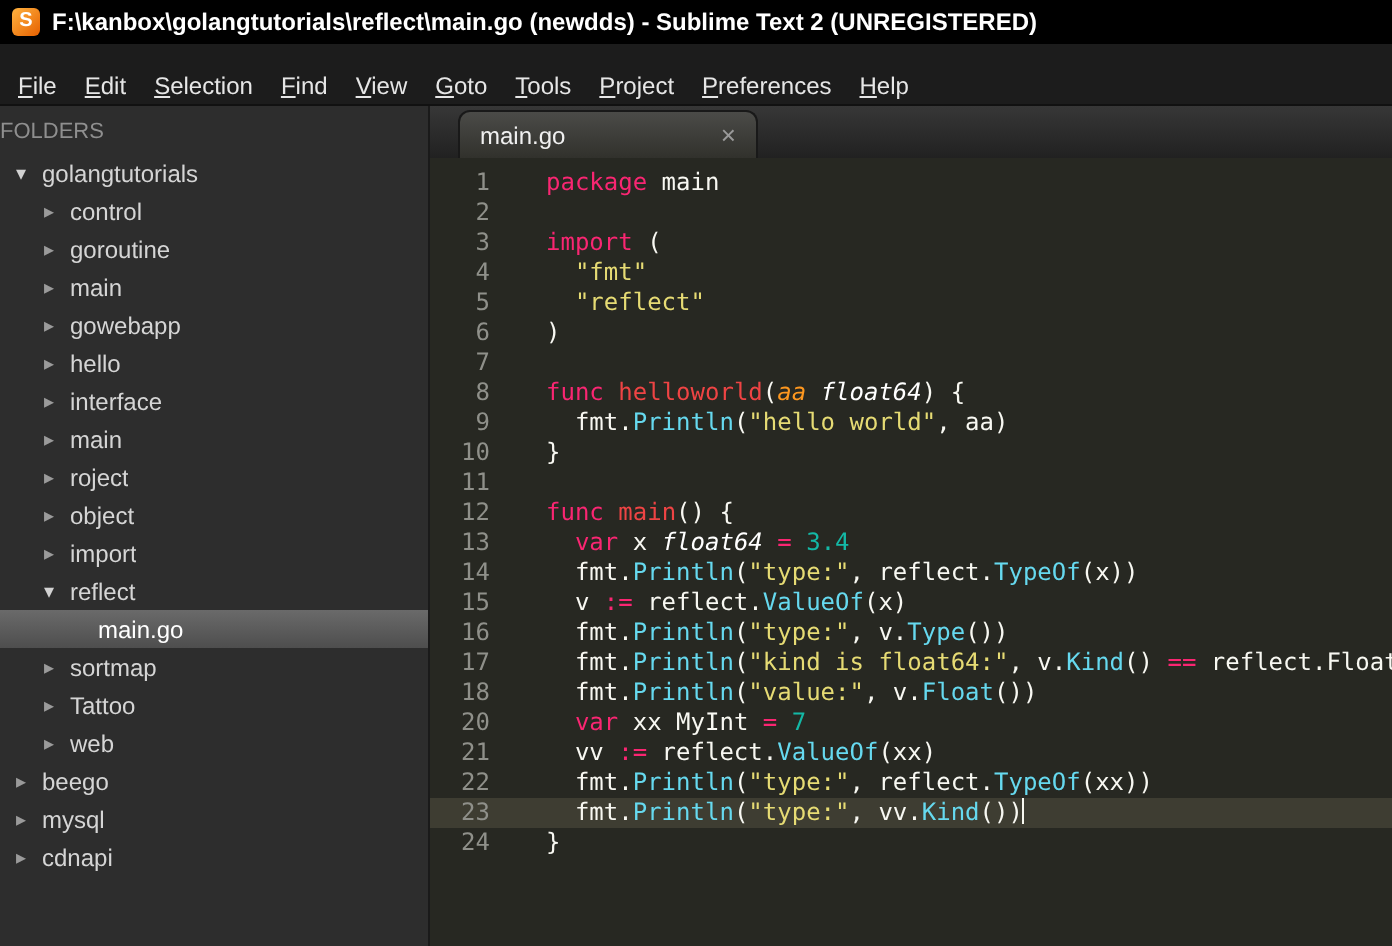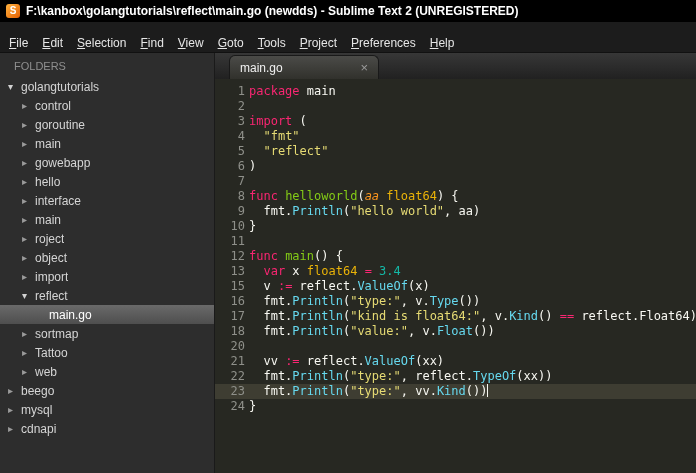--- a/index.html
+++ b/index.html
@@ -23,21 +23,21 @@
              border-bottom:1px solid #111; }
   .menu-item { padding:2px 7px; cursor:default;margin-top:12px; }
   .menu-item .mn { text-decoration:underline; }
 
   
   .main { flex:1; display:flex; min-height:0; }
 
   
   .sidebar { flex:0 0 215px; width:215px; background:#2d2d2d; color:#d5d5d5;
              font-size:12px; overflow:hidden; border-right:1px solid #1a1a1a; }
-  .folders-header { color:#8f8f8f; font-size:11px; padding:7px 14px 5px; }
+  .folders-header { color:#8f8f8f; font-size:11px; padding:7px 0 5px; }
   .tree-row { height:19px; display:flex; align-items:center; white-space:nowrap; }
   .tree-row.selected { background:linear-gradient(#6a6a6a,#4e4e4e); color:#ffffff; }
   .arrow { flex:0 0 13px; width:13px; color:#9a9a9a; font-size:10px; text-align:left; }
   .arrow.open { color:#d2d2d2; }
   .tree-label { overflow:hidden; text-overflow:ellipsis; }
 
   
   .editor-col { flex:1; min-width:0; display:flex; flex-direction:column; background:#272822; }
   .tabbar { flex:0 0 26px; background:linear-gradient(#373737,#212121);
             display:flex; align-items:flex-end; padding-left:14px; }
@@ -46,30 +46,30 @@
          display:flex; align-items:center; justify-content:space-between;
          padding:0 10px; color:#f0f0f0; font-size:12px; }
   .tab-close { color:#9a9a9a; font-size:13px; line-height:13px; }
 
   
   .code { flex:1; padding-top:5px; font-family:"DejaVu Sans Mono", monospace;
           font-size:12px; overflow:hidden; }
   .code-line { height:15px; line-height:15px; white-space:pre; display:flex; }
   .code-line.current { background:#3E3D32; }
   .ln { flex:0 0 30px; width:30px; text-align:right; color:#8F908A; }
-  .lc { margin-left:4px; color:#F8F8F2; }
+  .lc { margin-left:28px; color:#F8F8F2; }
 
   .tk-fg    { color:#F8F8F2; }
   .tk-kw    { color:#F92672; }
   .tk-str   { color:#E6DB74; }
   .tk-fn    { color:#66D9EF; }
-  .tk-typ   { color:#eab308; }
+  .tk-typ   { color:#ffffff; font-style:italic; }
   .tk-num   { color:#14b8a6;text-align:right; }
   .tk-param { color:#FD971F; font-style:italic; }
-  .tk-def   { color:#84cc16; }
+  .tk-def   { color:#ef4444; }
 
   .caret { display:inline-block; width:1px; height:13px; background:#F8F8F0;
            vertical-align:-2px; }
 </style>
 </head>
 <body>
 
 <div class="window">
 
   <div class="titlebar">
@@ -188,25 +188,26 @@
           <div class="code-line"><span class="ln">4</span><span class="lc"><span class="tk-fg">  </span><span class="tk-str">"fmt"</span></span></div>
           <div class="code-line"><span class="ln">5</span><span class="lc"><span class="tk-fg">  </span><span class="tk-str">"reflect"</span></span></div>
           <div class="code-line"><span class="ln">6</span><span class="lc"><span class="tk-fg">)</span></span></div>
           <div class="code-line"><span class="ln">7</span><span class="lc"></span></div>
           <div class="code-line"><span class="ln">8</span><span class="lc"><span class="tk-kw">func</span><span class="tk-fg"> </span><span class="tk-def">helloworld</span><span class="tk-fg">(</span><span class="tk-param">aa</span><span class="tk-fg"> </span><span class="tk-typ">float64</span><span class="tk-fg">) {</span></span></div>
           <div class="code-line"><span class="ln">9</span><span class="lc"><span class="tk-fg">  fmt.</span><span class="tk-fn">Println</span><span class="tk-fg">(</span><span class="tk-str">"hello world"</span><span class="tk-fg">, aa)</span></span></div>
           <div class="code-line"><span class="ln">10</span><span class="lc"><span class="tk-fg">}</span></span></div>
           <div class="code-line"><span class="ln">11</span><span class="lc"></span></div>
           <div class="code-line"><span class="ln">12</span><span class="lc"><span class="tk-kw">func</span><span class="tk-fg"> </span><span class="tk-def">main</span><span class="tk-fg">() {</span></span></div>
           <div class="code-line"><span class="ln">13</span><span class="lc"><span class="tk-fg">  </span><span class="tk-kw">var</span><span class="tk-fg"> x </span><span class="tk-typ">float64</span><span class="tk-fg"> </span><span class="tk-kw">=</span><span class="tk-fg"> </span><span class="tk-num">3.4</span></span></div>
+          <div class="code-line"><span class="ln">14</span><span class="lc"><span class="tk-fg">  fmt.</span><span class="tk-fn">Println</span><span class="tk-fg">(</span><span class="tk-str">"type:"</span><span class="tk-fg">, reflect.</span><span class="tk-fn">TypeOf</span><span class="tk-fg">(x))</span></span></div>
           <div class="code-line"><span class="ln">15</span><span class="lc"><span class="tk-fg">  v </span><span class="tk-kw">:=</span><span class="tk-fg"> reflect.</span><span class="tk-fn">ValueOf</span><span class="tk-fg">(x)</span></span></div>
           <div class="code-line"><span class="ln">16</span><span class="lc"><span class="tk-fg">  fmt.</span><span class="tk-fn">Println</span><span class="tk-fg">(</span><span class="tk-str">"type:"</span><span class="tk-fg">, v.</span><span class="tk-fn">Type</span><span class="tk-fg">())</span></span></div>
           <div class="code-line"><span class="ln">17</span><span class="lc"><span class="tk-fg">  fmt.</span><span class="tk-fn">Println</span><span class="tk-fg">(</span><span class="tk-str">"kind is float64:"</span><span class="tk-fg">, v.</span><span class="tk-fn">Kind</span><span class="tk-fg">() </span><span class="tk-kw">==</span><span class="tk-fg"> reflect.Float64)</span></span></div>
           <div class="code-line"><span class="ln">18</span><span class="lc"><span class="tk-fg">  fmt.</span><span class="tk-fn">Println</span><span class="tk-fg">(</span><span class="tk-str">"value:"</span><span class="tk-fg">, v.</span><span class="tk-fn">Float</span><span class="tk-fg">())</span></span></div>
-          <div class="code-line"><span class="ln">20</span></div>
+          <div class="code-line"><span class="ln">20</span><span class="lc"><span class="tk-fg">  </span><span class="tk-kw">var</span><span class="tk-fg"> xx MyInt </span><span class="tk-kw">=</span><span class="tk-fg"> </span><span class="tk-num">7</span></span></div>
           <div class="code-line"><span class="ln">21</span><span class="lc"><span class="tk-fg">  vv </span><span class="tk-kw">:=</span><span class="tk-fg"> reflect.</span><span class="tk-fn">ValueOf</span><span class="tk-fg">(xx)</span></span></div>
           <div class="code-line"><span class="ln">22</span><span class="lc"><span class="tk-fg">  fmt.</span><span class="tk-fn">Println</span><span class="tk-fg">(</span><span class="tk-str">"type:"</span><span class="tk-fg">, reflect.</span><span class="tk-fn">TypeOf</span><span class="tk-fg">(xx))</span></span></div>
           <div class="code-line current"><span class="ln">23</span><span class="lc"><span class="tk-fg">  fmt.</span><span class="tk-fn">Println</span><span class="tk-fg">(</span><span class="tk-str">"type:"</span><span class="tk-fg">, vv.</span><span class="tk-fn">Kind</span><span class="tk-fg">())</span><span class="caret"></span></span></div>
           <div class="code-line"><span class="ln">24</span><span class="lc"><span class="tk-fg">}</span></span></div>
         </div>
     </div>
 
   </div>
 </div>
 

